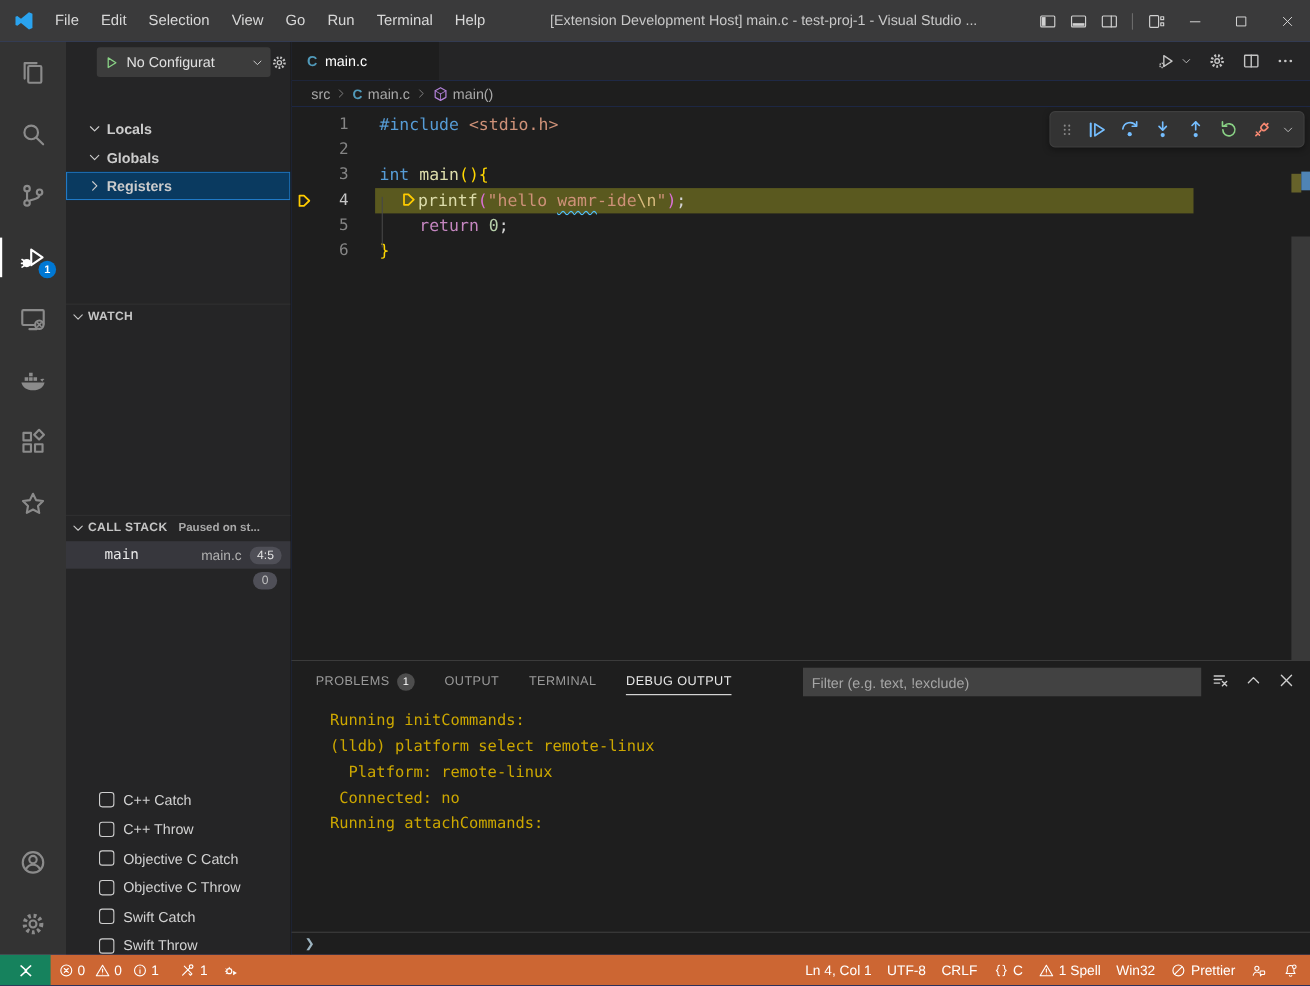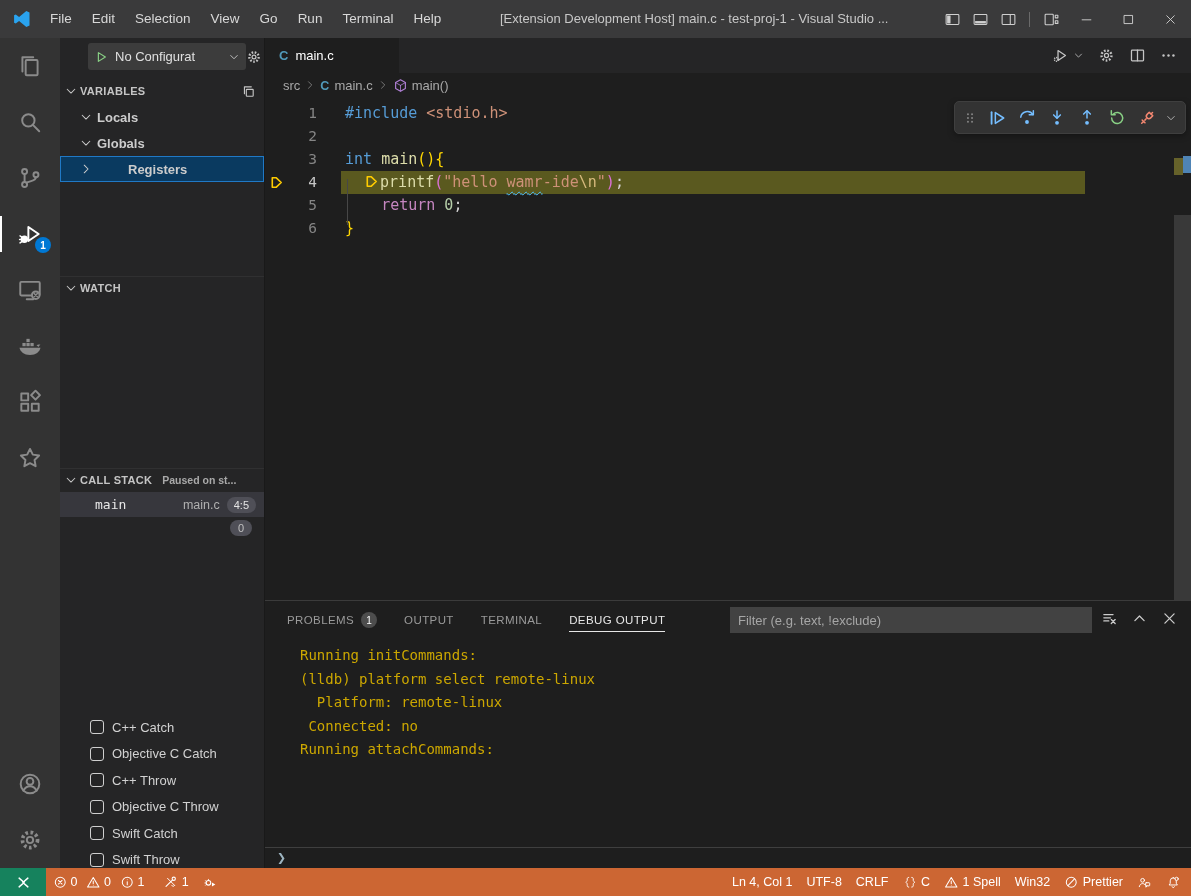--- a/index.html
+++ b/index.html
@@ -332,52 +332,38 @@
           </svg>
         </span>
     </div>
     <span class="icon config-gear">
         <svg viewBox="0 0 24 24" fill="none" stroke="currentColor" stroke-width="1.8" stroke-linecap="round" stroke-linejoin="round">
           <circle cx="12" cy="12" r="7" stroke-width="3.4" stroke-dasharray="2.4 2.35" stroke-linecap="butt"></circle>
           <circle cx="12" cy="12" r="2.9" stroke-width="1.8"></circle>
         </svg>
       </span>
 
-    <div class="sec-header" style="top:42px;border-top:none;">
-      <span class="icon chev">
-          <svg viewBox="0 0 24 24" fill="none" stroke="currentColor" stroke-width="1.8" stroke-linecap="round" stroke-linejoin="round">
-            <path d="M5.5 9l6.5 6.5L18.5 9"></path>
-          </svg>
-        </span>
-      <span>VARIABLES</span>
-      <span class="icon hdr-action">
-          <svg viewBox="0 0 24 24" fill="none" stroke="currentColor" stroke-width="1.8" stroke-linecap="round" stroke-linejoin="round">
-            <rect x="8.5" y="8.5" width="11" height="11" rx="1"></rect>
-            <path d="M5.5 15.5v-11h11"></path>
-          </svg>
-        </span>
-    </div>
     <div id="var-items">
         <div class="tree-item" style="top: 66px;">
           <span class="icon chev">
             <svg viewBox="0 0 24 24" fill="none" stroke="currentColor" stroke-width="1.8" stroke-linecap="round" stroke-linejoin="round">
               <path d="M5.5 9l6.5 6.5L18.5 9"></path>
             </svg>
           </span>
           <span>Locals</span>
         </div>
         <div class="tree-item" style="top: 92px;">
           <span class="icon chev">
             <svg viewBox="0 0 24 24" fill="none" stroke="currentColor" stroke-width="1.8" stroke-linecap="round" stroke-linejoin="round">
               <path d="M5.5 9l6.5 6.5L18.5 9"></path>
             </svg>
           </span>
           <span>Globals</span>
         </div>
-        <div class="tree-item selected" style="top: 118px; gap: 31px;">
+        <div class="tree-item selected" style="top: 118px;">
           <span class="icon chev">
             <svg viewBox="0 0 24 24" fill="none" stroke="currentColor" stroke-width="1.8" stroke-linecap="round" stroke-linejoin="round">
               <path d="M9 5.5l6.5 6.5L9 18.5"></path>
             </svg>
           </span>
           <span>Registers</span>
         </div>
       </div>
 
     <div class="sec-header" style="top:430px;">
@@ -405,25 +391,25 @@
     </div>
     <span class="stack-badge0">0</span>
 
     <div class="bp-list" id="bp-items">
         <div class="bp-item">
           <span class="bp-checkbox"></span>
           <span>C++ Catch</span>
         </div>
         <div class="bp-item">
           <span class="bp-checkbox"></span>
-          <span>Objective C Catch</span>
+          <span>C++ Throw</span>
         </div>
         <div class="bp-item">
           <span class="bp-checkbox"></span>
-          <span>C++ Throw</span>
+          <span>Objective C Catch</span>
         </div>
         <div class="bp-item">
           <span class="bp-checkbox"></span>
           <span>Objective C Throw</span>
         </div>
         <div class="bp-item">
           <span class="bp-checkbox"></span>
           <span>Swift Catch</span>
         </div>
         <div class="bp-item">

